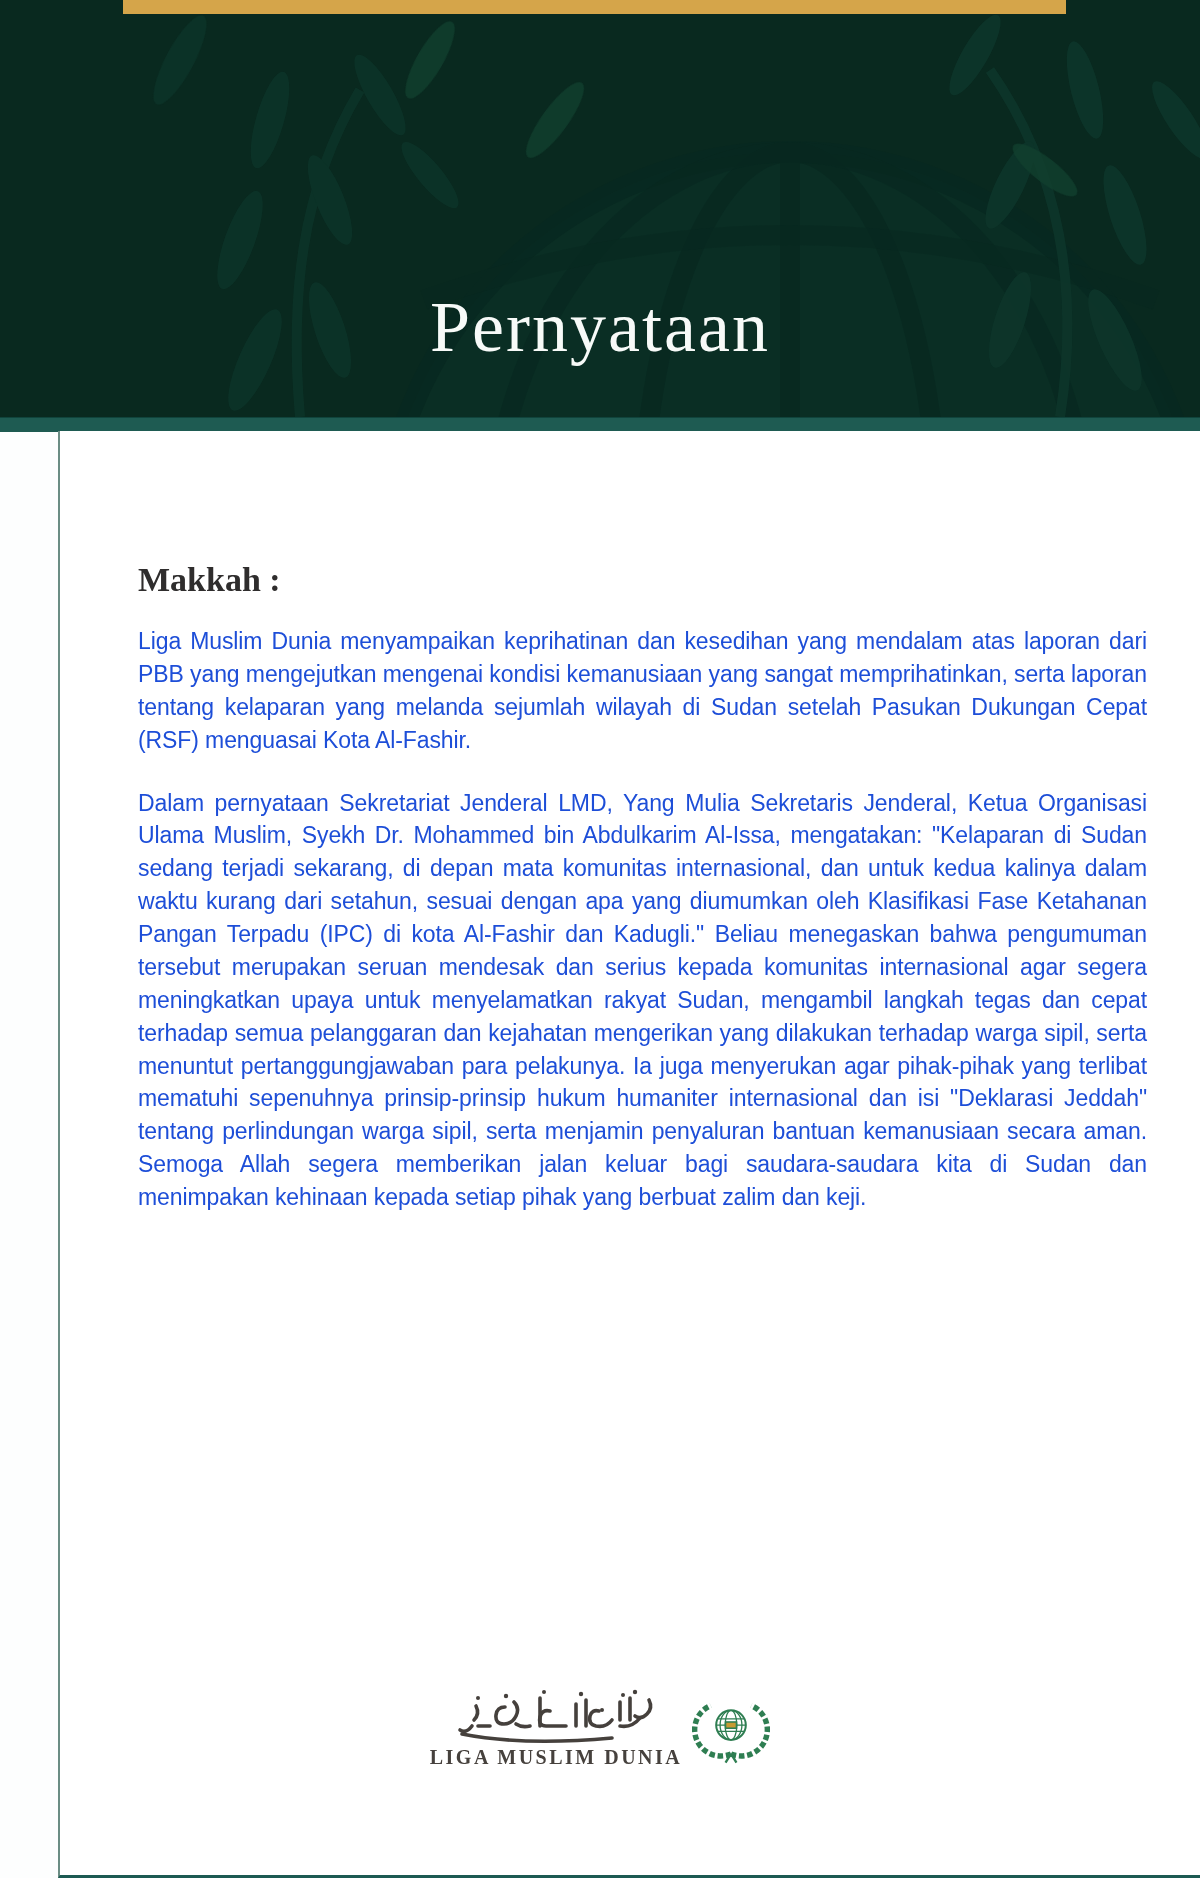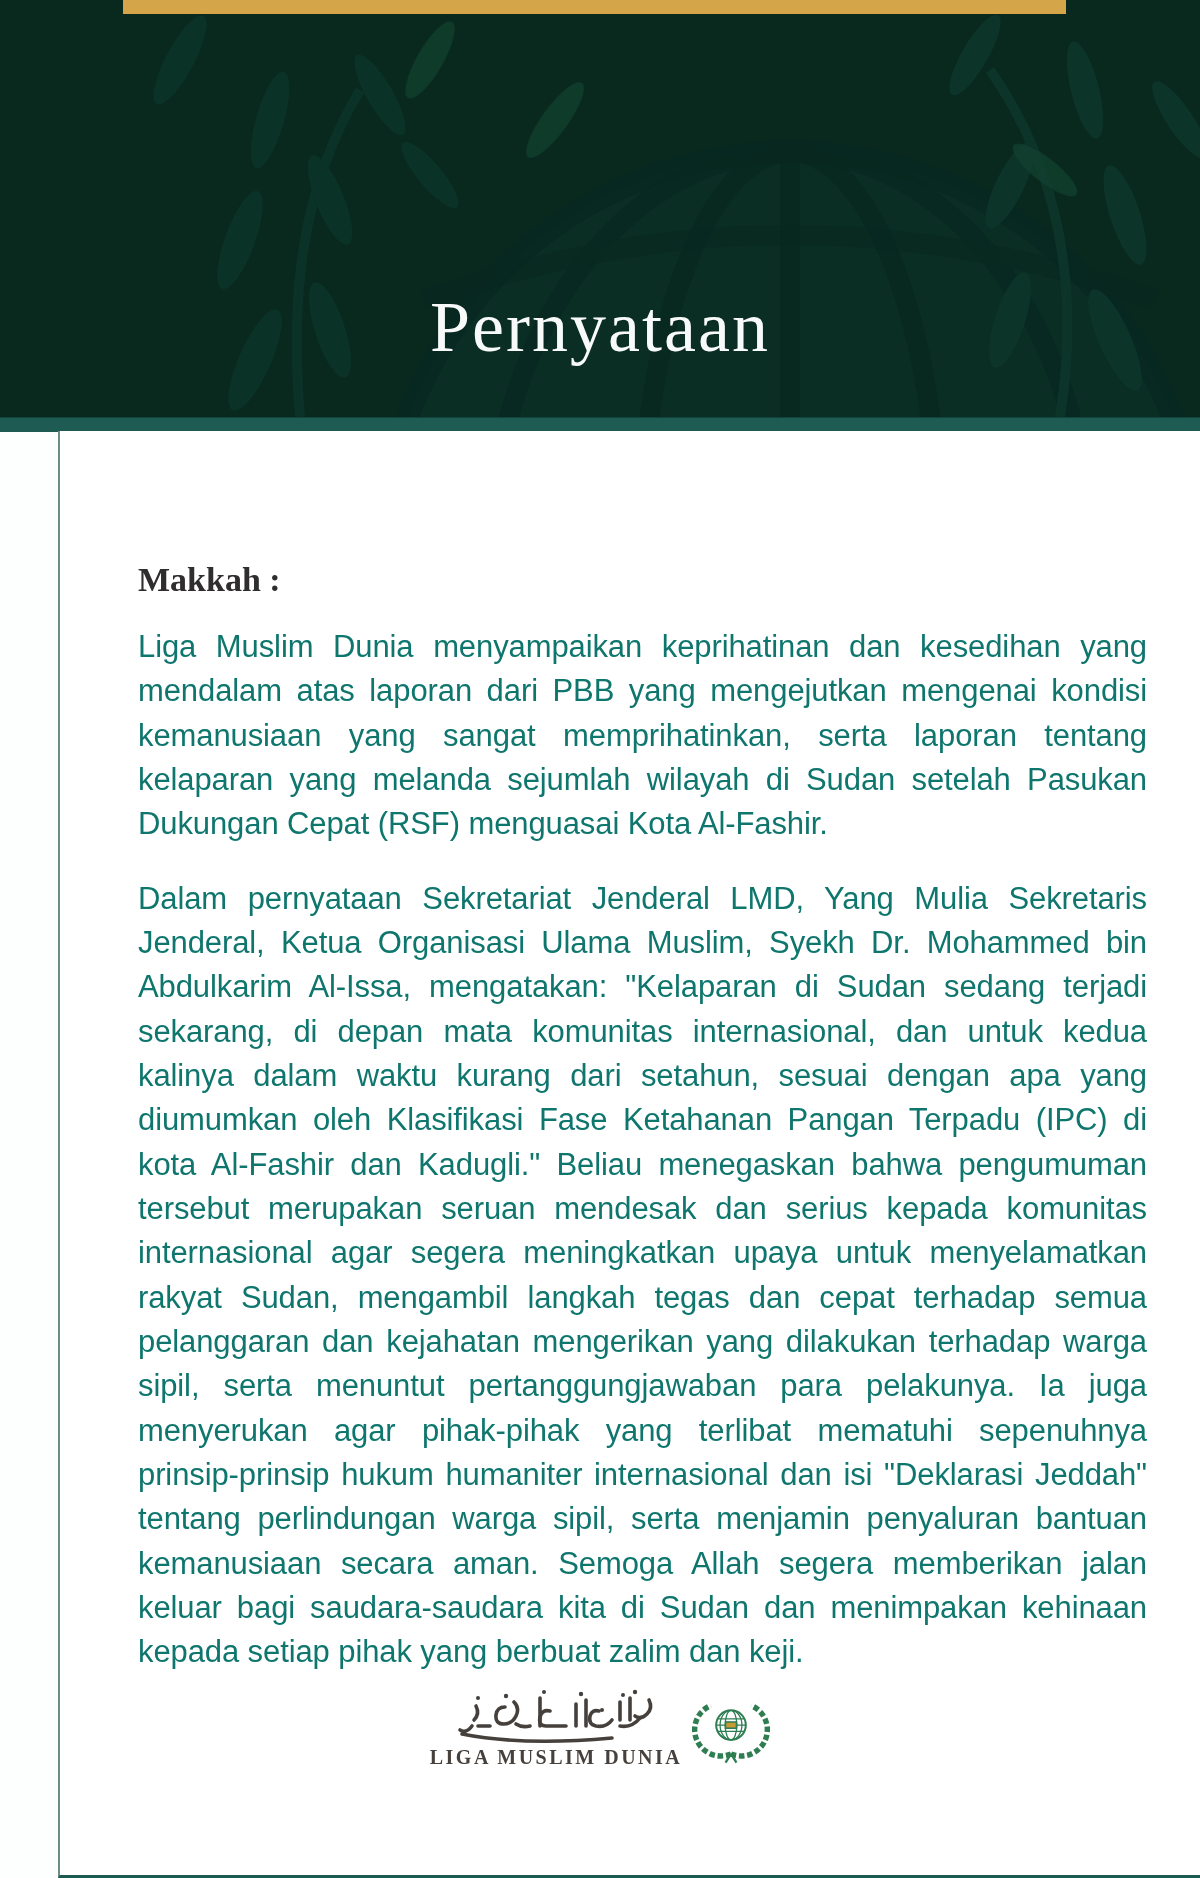--- a/index.html
+++ b/index.html
@@ -39,22 +39,22 @@
     border-bottom:3px solid #1d5a52;
     padding:0 77px 0 78px;
   }
   .location-heading{
     margin:130px 0 0 0;
     font-family:"Liberation Serif",serif;font-weight:700;
     font-size:34px;color:#2f2d2d;
   }
   .body-text p{
     margin:0;
-    font-size:31px;line-height:1.43;letter-spacing:-0.1px;
-    color:#0f766e;text-align:justify;
+    font-size:23px;line-height:1.43;letter-spacing:-0.1px;
+    color:#1d4ed8;text-align:justify;
   }
   .body-text p.first{margin-top:26px;}
   .body-text p + p{margin-top:30px;}
   
   .footer-logo{
     position:absolute;left:0;top:1688px;width:1200px;
     display:flex;justify-content:center;align-items:center;gap:10px;
   }
   .logo-text-col{display:flex;flex-direction:column;align-items:center;}
   .arabic-calligraphy{display:block;}

